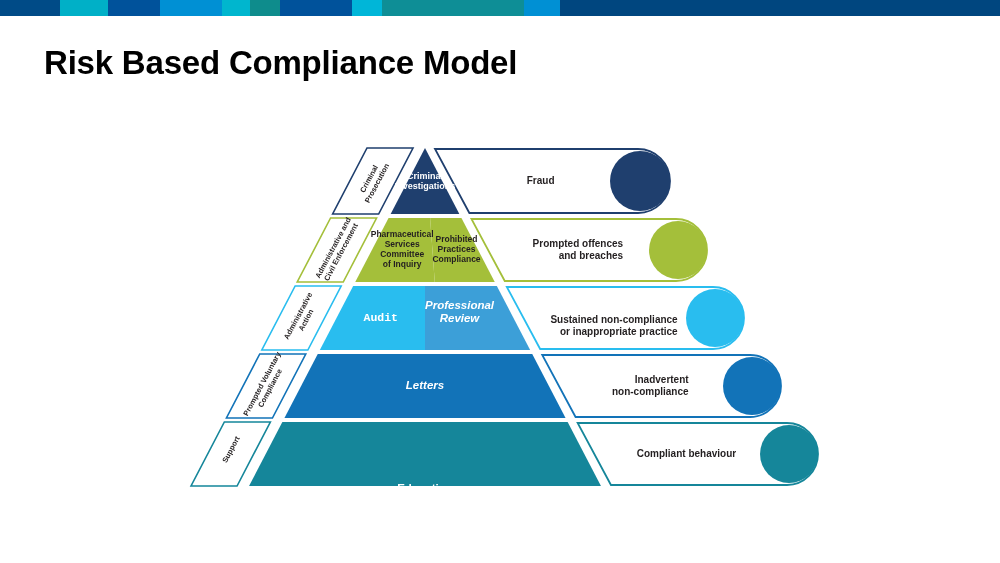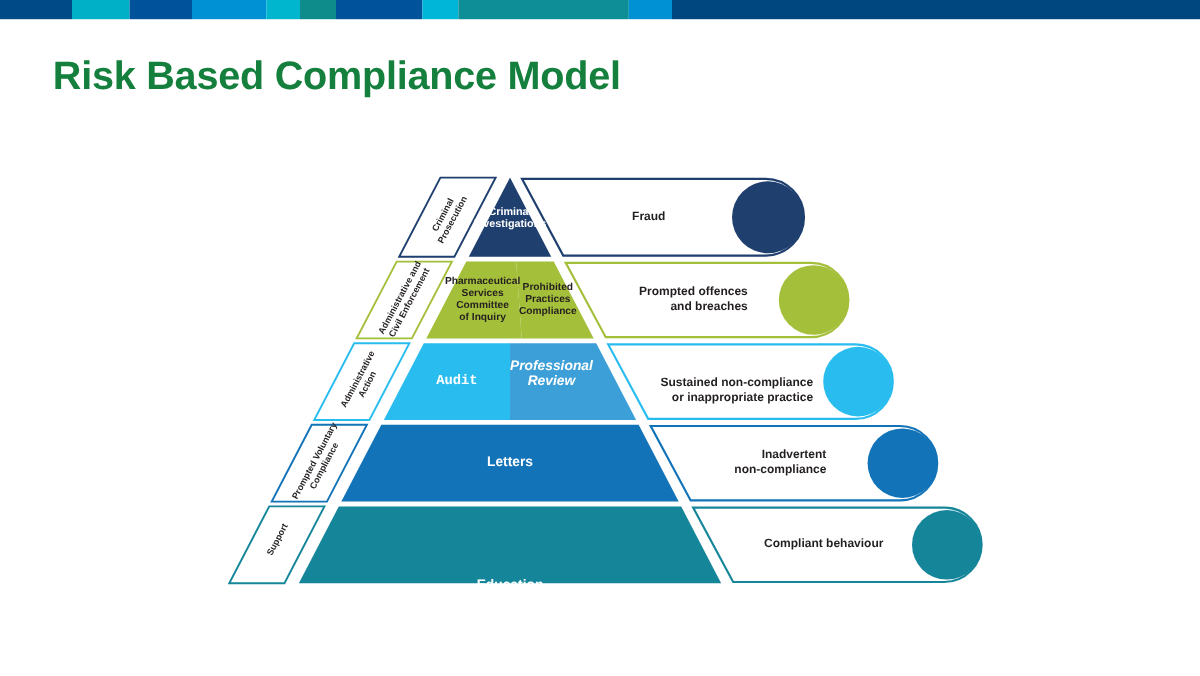--- a/index.html
+++ b/index.html
@@ -25,21 +25,21 @@
   }
   #top-bar .seg { height: 100%; }
 
   
   #page-title {
     position: absolute;
     left: 44px;
     top: 44px;
     font-size: 33px;
     font-weight: bold;
-    color: #15803d;
+    color: #000000;
     letter-spacing: -0.2px;
     white-space: nowrap;
   }
 
   
   #diagram {
     position: absolute;
     left: 0; top: 110px;
     width: 1000px; height: 420px;
   }
@@ -147,21 +147,21 @@
 Civil Enforcement</div>
       <div class="callout-text" style="left: 510.759px; width: 134.241px; top: 109px; height: 62px; display: flex; align-items: center; justify-content: center; font-size: 10px;">Prompted offences
 and breaches</div>
       <div class="tier-label" style="left: 336.5px; width: 88.5px; top: 176px; height: 64px; display: flex; align-items: center; justify-content: center; font-size: 11.5px;"><span style="white-space: pre-line; font-family: Liberation Mono, monospace;">Audit</span></div>
       <div class="tier-label" style="left: 425px; width: 88.5px; top: 176px; height: 52px; display: flex; align-items: center; justify-content: flex-start; font-size: 11.5px; font-style: italic;"><span style="white-space: pre-line;">Professional
 Review</span></div>
       <div class="side-tag-text" style="left: 256.5px; top: 199px; width: 90px; font-size: 7.5px; transform: rotate(-62deg);">Administrative
 Action</div>
       <div class="callout-text" style="left: 546.159px; width: 135.841px; top: 177px; height: 78px; display: flex; align-items: center; justify-content: center; font-size: 10px;">Sustained non-compliance
 or inappropriate practice</div>
-      <div class="tier-label" style="left: 301.1px; width: 247.8px; top: 244px; height: 64px; display: flex; align-items: center; justify-content: center; font-size: 11.5px;"><span style="white-space: pre-line;">Letters</span></div>
+      <div class="tier-label" style="left: 301.1px; width: 247.8px; top: 244px; height: 64px; display: flex; align-items: center; justify-content: center; font-size: 11.5px;"><span style="white-space: pre-line; font-style: italic;">Letters</span></div>
       <div class="side-tag-text" style="left: 221.1px; top: 267px; width: 90px; font-size: 7.5px; transform: rotate(-62deg);">Prompted Voluntary
 Compliance</div>
       <div class="callout-text" style="left: 581.559px; width: 137.441px; top: 245px; height: 62px; display: flex; align-items: center; justify-content: center; font-size: 10px;">Inadvertent
 non-compliance</div>
       <div class="tier-label" style="left: 265.7px; width: 318.6px; top: 312px; height: 64px; display: flex; align-items: center; justify-content: center; font-size: 11.5px; margin-top: 35px;"><span style="white-space: pre-line;">Education</span></div>
       <div class="side-tag-text" style="left: 185.7px; top: 335px; width: 90px; font-size: 7.5px; transform: rotate(-62deg);">Support</div>
       <div class="callout-text" style="left: 616.959px; width: 139.041px; top: 313px; height: 62px; display: flex; align-items: center; justify-content: center; font-size: 10px;">Compliant behaviour</div>
     </div>
 </div>
 

